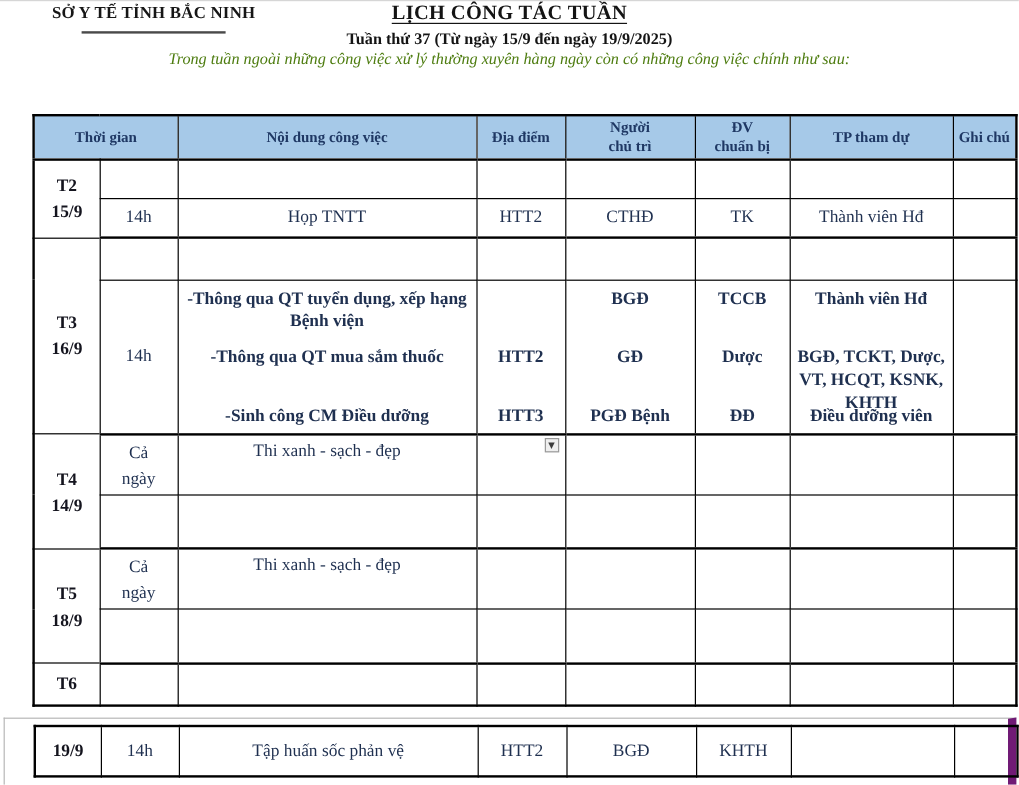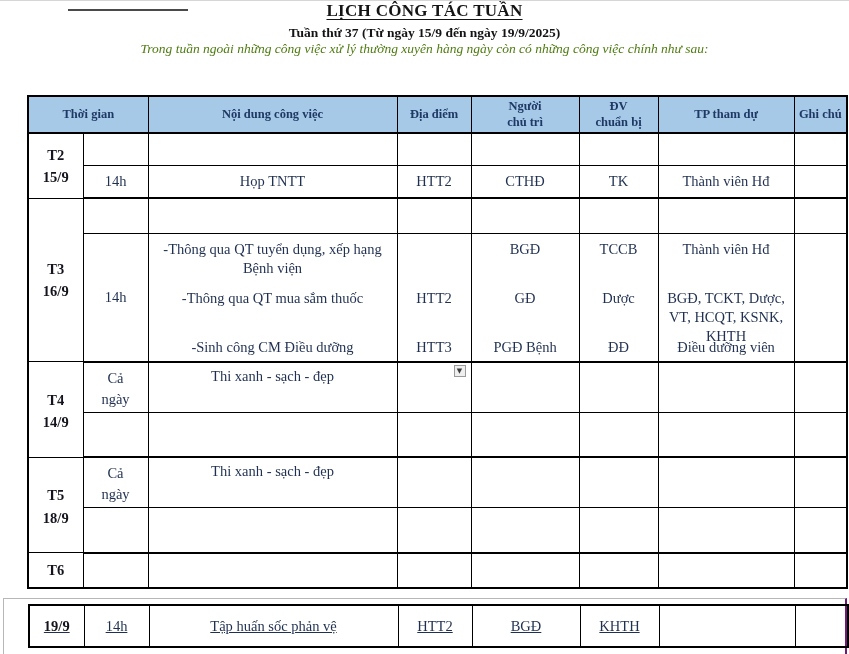--- a/index.html
+++ b/index.html
@@ -53,53 +53,53 @@
   td.content-cell { text-align: left; padding-left: 7px; }
   tr.block-end > td { border-bottom-width: 2px; }
   tr.r32 > td { height: 32px; } tr.r33 > td { height: 33px; }
   tr.r35 > td { height: 35px; } tr.r125 > td { height: 125px; }
   tr.r48 > td { height: 48px; } tr.r45 > td { height: 45px; }
   tr.top-al > td { vertical-align: top; padding-top: 5px; }
   .two-line { display: inline-block; width: 36px; line-height: 1.45; }
 
   
   td.stack-cell { vertical-align: top; padding: 0 4px; }
-  .stack { display: flex; flex-direction: column; height: 123px; padding-top: 4px; line-height: 19px; }
+  .stack { display: flex; flex-direction: column; height: 123px; padding-top: 4px; line-height: 19px; font-weight: bold; }
   .slot1 { min-height: 49px; }
   .slot2 { min-height: 19px; }
   .slot3 { margin-top: auto; padding-bottom: 2px; }
 
   
   .loc-cell { position: relative; }
   .dd-btn {
     position: absolute; top: 2px; right: 5px;
     width: 12px; height: 12px;
     background: #efefef; border: 1px solid #9a9a9a;
     font-size: 7px; line-height: 10px; color: #3c3c3c;
     text-align: center; cursor: pointer;
     font-family: "DejaVu Sans", sans-serif;
   }
 
   
   .bottom-frame {
     position: absolute; left: 3px; right: 2px; bottom: 0; top: 597px;
     border-top: 1px solid #b7b7b7;
     border-left: 1px solid #b7b7b7;
-    border-right: 2px solid #701a75;
+    border-right: 7px solid #701a75;
     padding-top: 5px;
-    text-decoration: underline;
   }
   .bottom-frame table.sched { margin-left: 24px; }
   tr.r42 > td { height: 42px; }
 </style>
 </head>
 <body>
 
 <div class="doc-header">
   <div class="org">
+    <div>SỞ Y TẾ TỈNH BẮC NINH</div>
     <div class="org-line"></div>
   </div>
   <div class="center-head">
     <div class="title">LỊCH CÔNG TÁC TUẦN</div>
     <div class="week">Tuần thứ 37 (Từ ngày 15/9 đến ngày 19/9/2025)</div>
     <div class="intro">Trong tuần ngoài những công việc xử lý thường xuyên hàng ngày còn có những công việc chính như sau:</div>
   </div>
 </div>
 
 <table class="sched">

